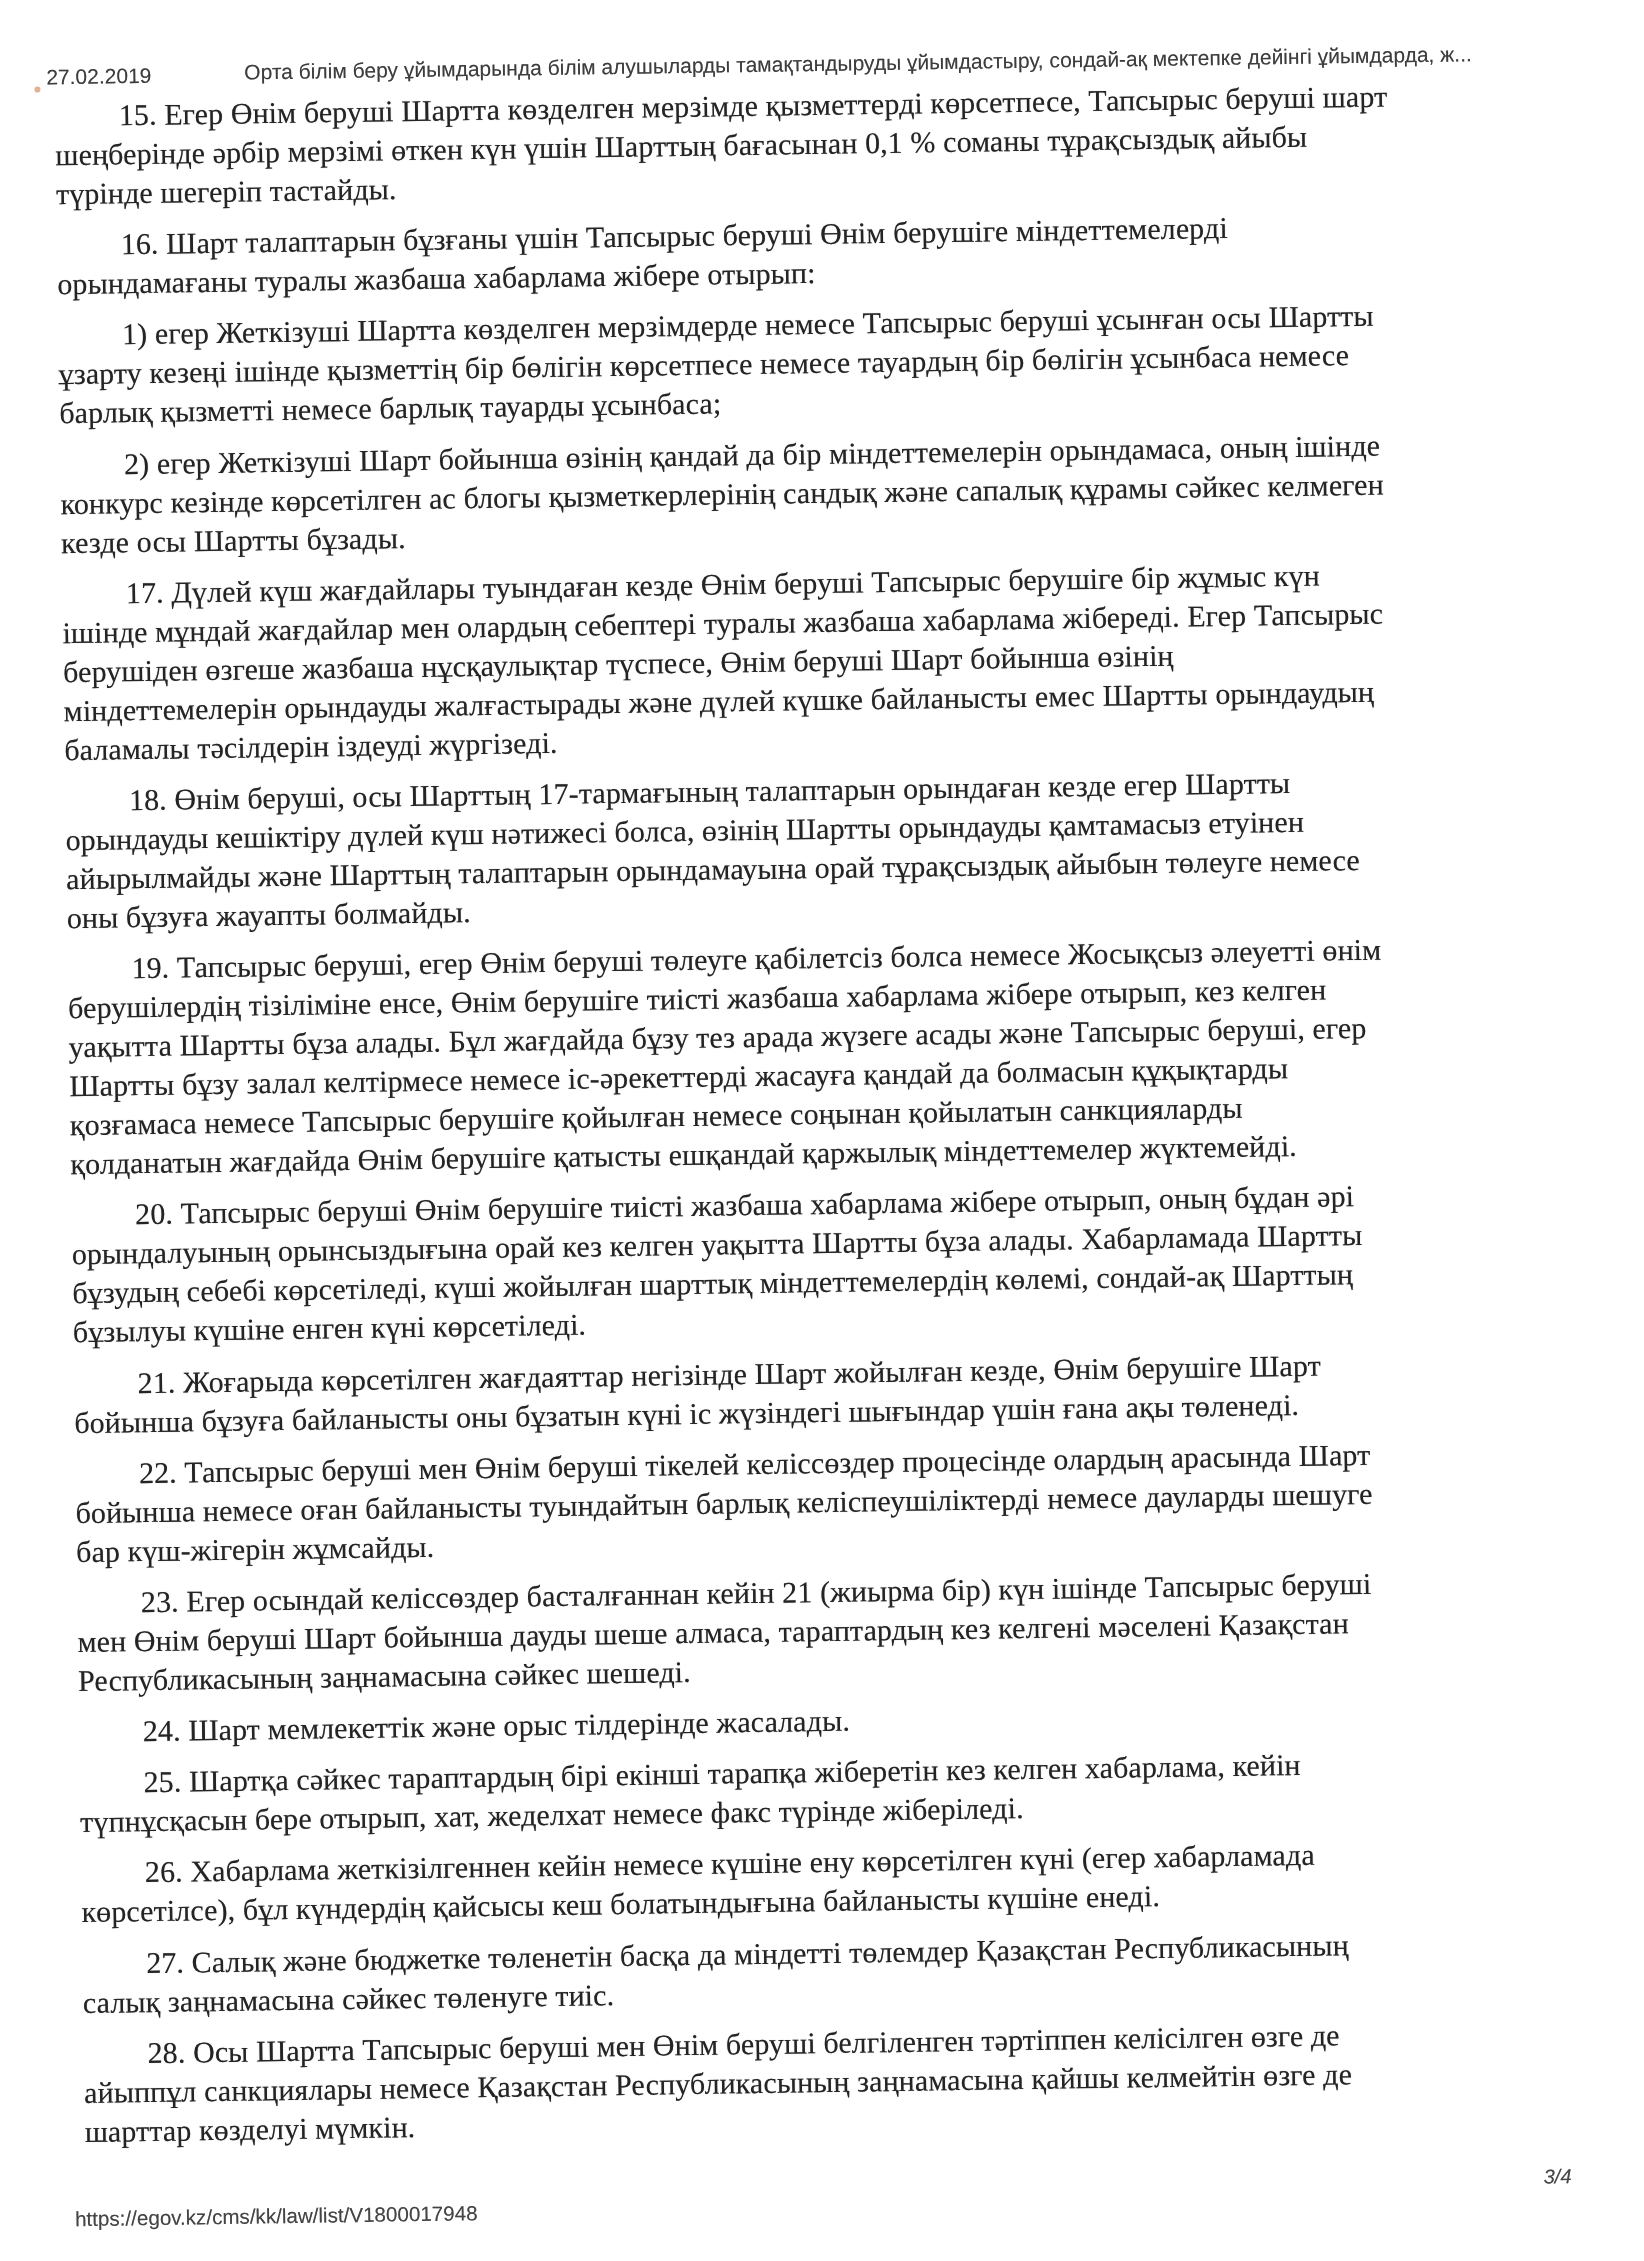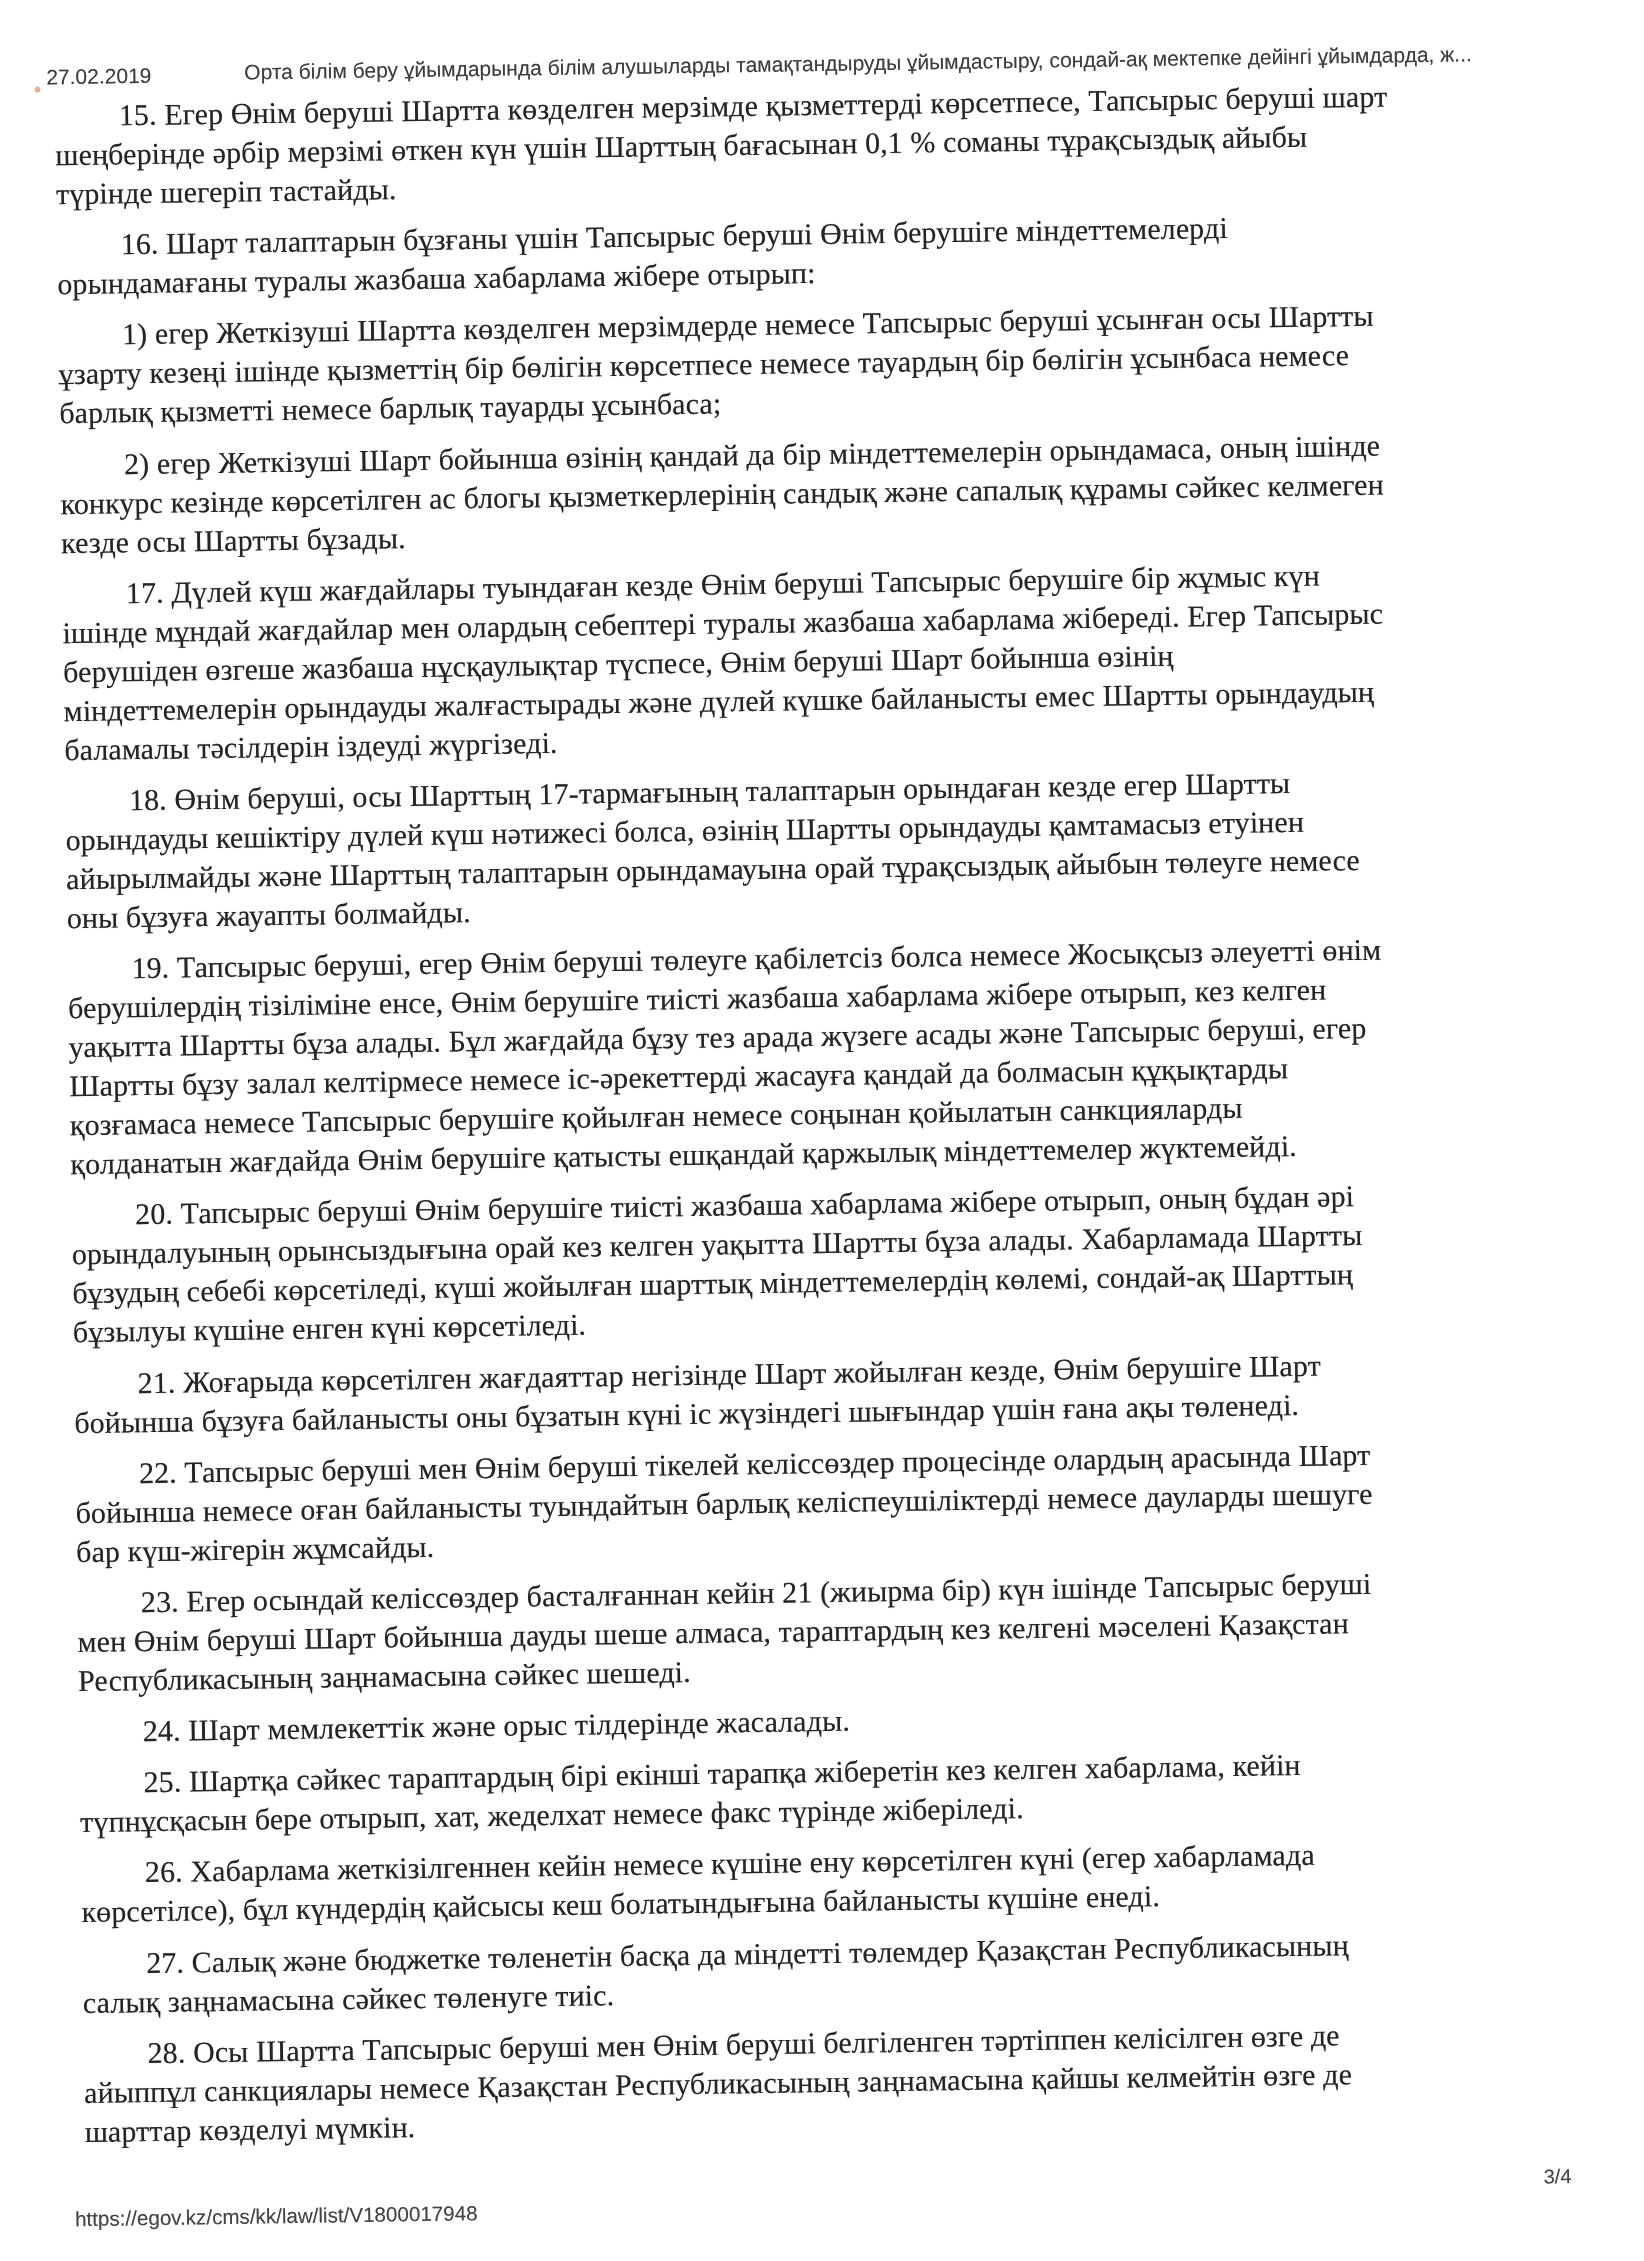--- a/index.html
+++ b/index.html
@@ -77,20 +77,21 @@
   }
   .page-indicator {
     position: absolute;
     left: 1528px;
     top: 2176px;
     font-family: "Liberation Sans", sans-serif;
     font-size: 20px;
     color: #474747;
     white-space: nowrap;
     text-shadow: 0 0 0.6px rgba(70,70,70,0.5);
+    font-style: italic;
   }
   
   .scan-speck {
     position: absolute;
     left: 50px;
     top: 75px;
     width: 5.8px;
     height: 5.8px;
     border-radius: 50%;
     background: #d08a5e;

